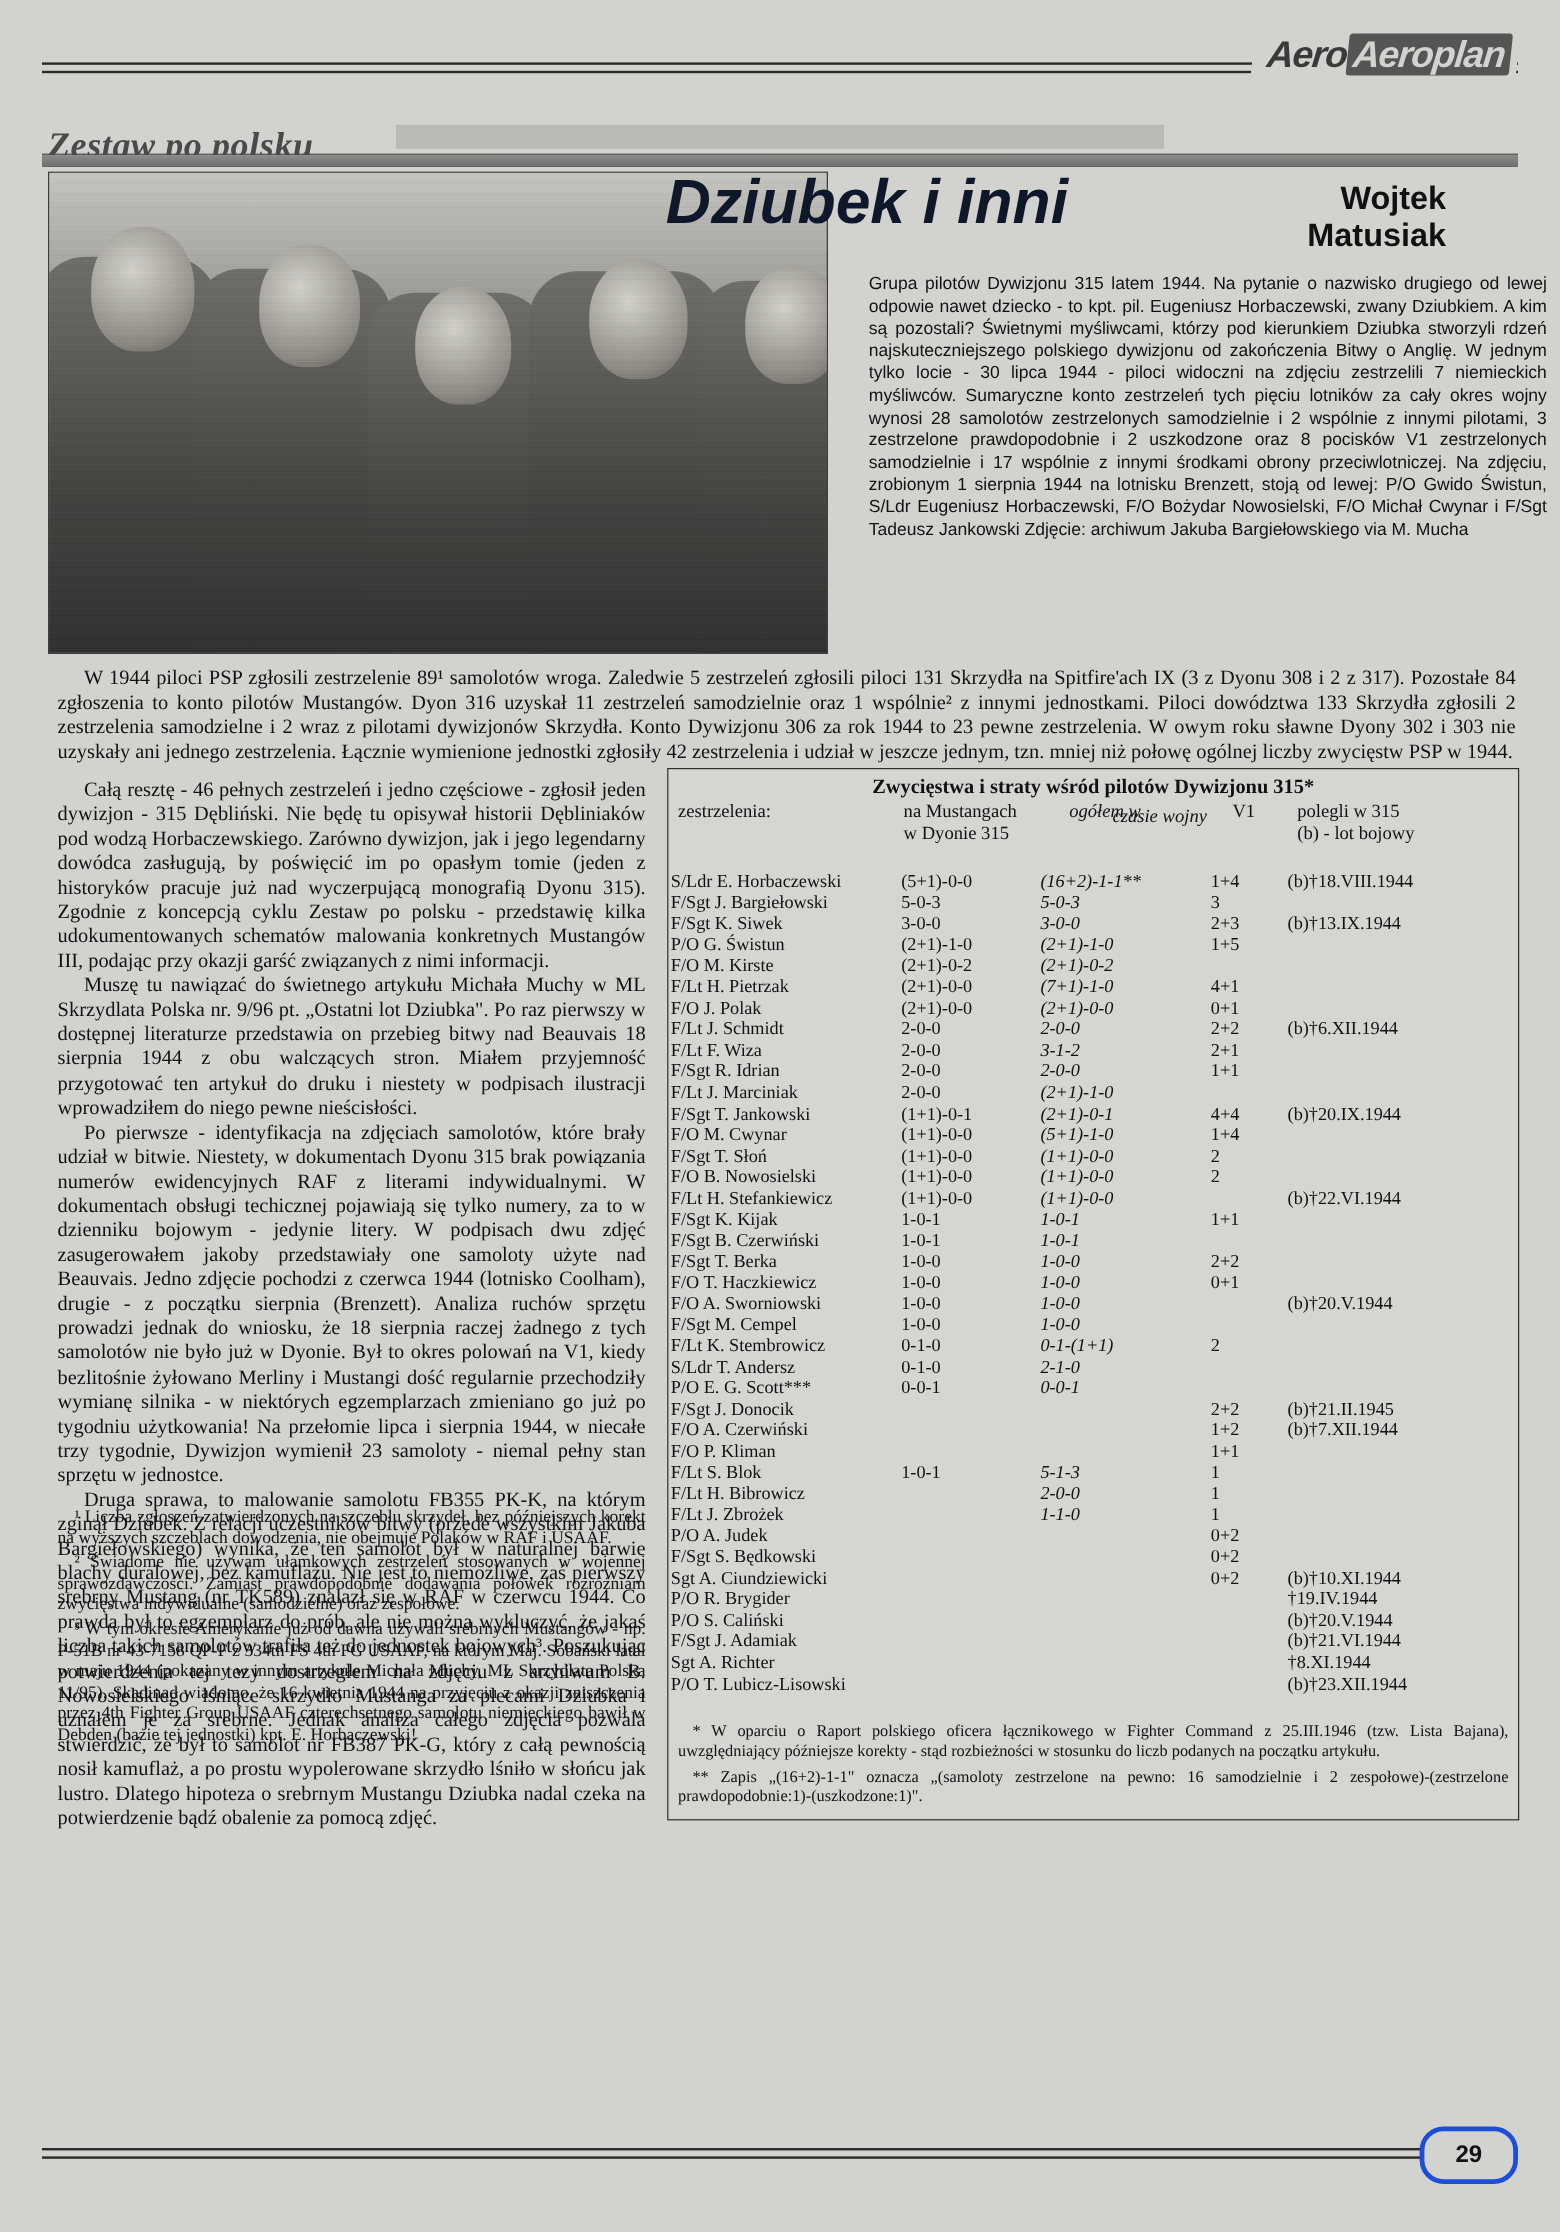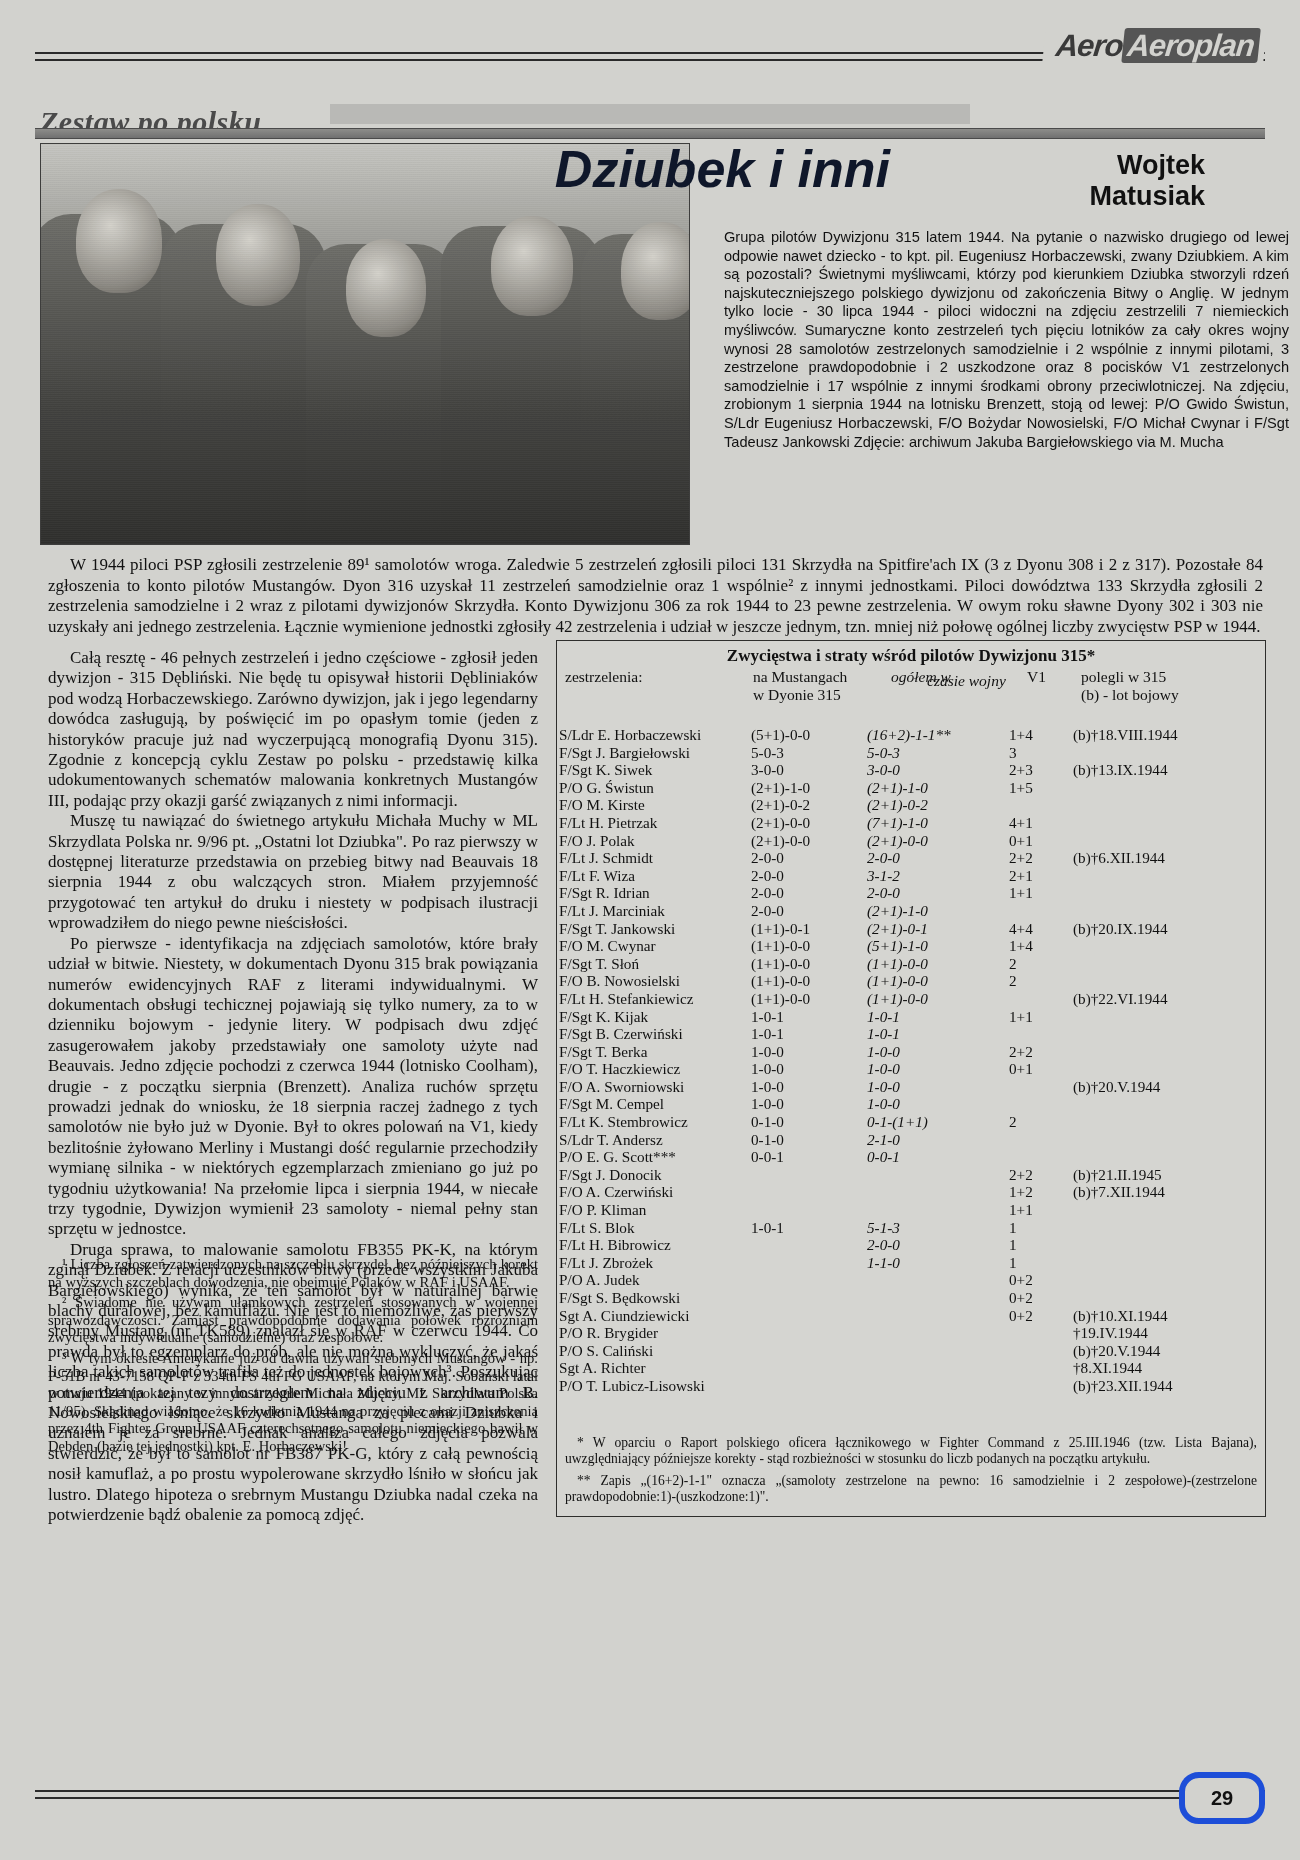--- a/index.html
+++ b/index.html
@@ -153,21 +153,21 @@
     font-size:13.6px;line-height:16.2px;text-align:justify;
   }
   .tbl-notes p{margin:0 0 5px 0;text-indent:12px;}
   
   .bottomrule{
     position:absolute;left:35px;top:1790px;width:1230px;height:5px;
     border-top:2px solid #2a2a2a;border-bottom:2px solid #2a2a2a;
   }
   .pagenum{
     position:absolute;right:35px;top:1772px;
-    width:74px;height:40px;border:6px solid #1d4ed8;border-radius:20px;
+    width:74px;height:40px;border:4px solid #1d4ed8;border-radius:20px;
     background:#d2d2ce;
     font-family:"Liberation Sans", sans-serif;
     font-weight:bold;font-size:20px;
     display:flex;align-items:center;justify-content:center;
   }
 </style>
 </head>
 <body>
 
 <div class="page">
@@ -479,20 +479,27 @@
             <td class="c5">†19.IV.1944</td>
           </tr>
           <tr>
             <td class="c1">P/O S. Caliński</td>
             <td class="c2"></td>
             <td class="c3"></td>
             <td class="c4"></td>
             <td class="c5">(b)†20.V.1944</td>
           </tr>
           <tr>
+            <td class="c1">F/Sgt J. Adamiak</td>
+            <td class="c2"></td>
+            <td class="c3"></td>
+            <td class="c4"></td>
+            <td class="c5">(b)†21.VI.1944</td>
+          </tr>
+          <tr>
             <td class="c1">Sgt A. Richter</td>
             <td class="c2"></td>
             <td class="c3"></td>
             <td class="c4"></td>
             <td class="c5">†8.XI.1944</td>
           </tr>
           <tr>
             <td class="c1">P/O T. Lubicz-Lisowski</td>
             <td class="c2"></td>
             <td class="c3"></td>

